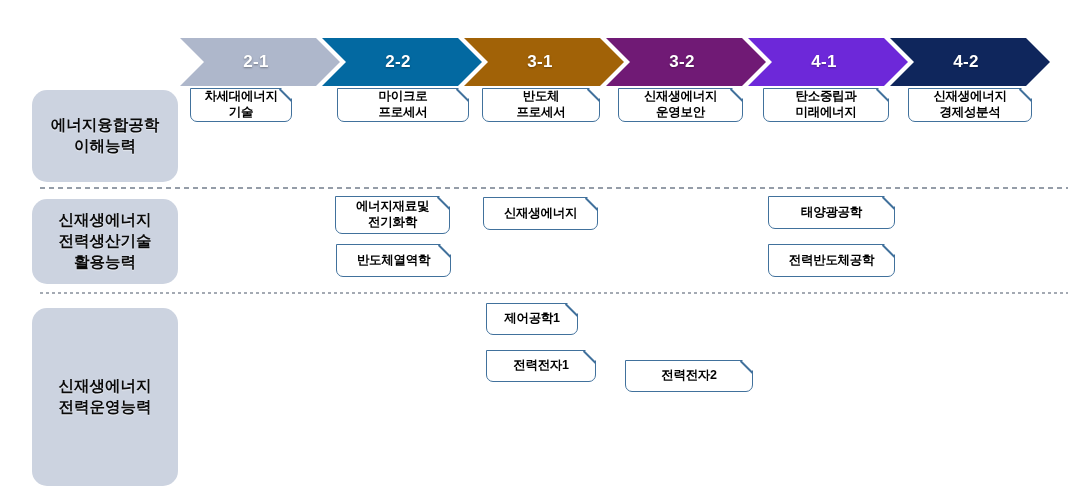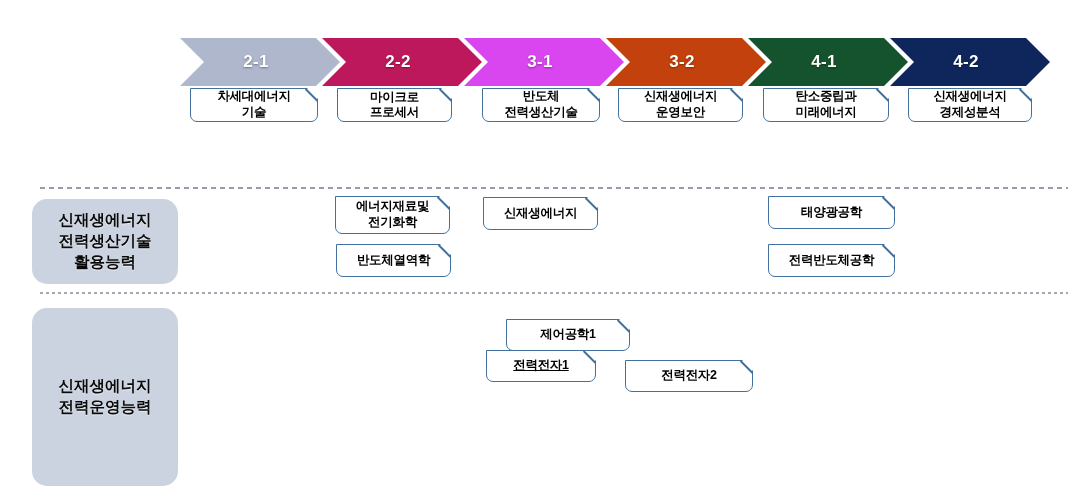--- a/index.html
+++ b/index.html
@@ -90,61 +90,65 @@
 </style>
 </head>
 <body>
 
 <div class="canvas">
 
   <div class="chevron-bar">
     <div class="chevron" style="background-color: rgb(174, 183, 203);">
       <span class="sem-label">2-1</span>
     </div>
-    <div class="chevron" style="background-color: #be185d;">
+    <div class="chevron" style="background-color: #0369a1;">
       <span class="sem-label">2-2</span>
     </div>
-    <div class="chevron" style="background-color: #d946ef;">
+    <div class="chevron" style="background-color: #a16207;">
       <span class="sem-label">3-1</span>
     </div>
-    <div class="chevron" style="background-color: #c2410c;">
+    <div class="chevron" style="background-color: #701a75;">
       <span class="sem-label">3-2</span>
     </div>
-    <div class="chevron" style="background-color: #14532d;">
+    <div class="chevron" style="background-color: #6d28d9;">
       <span class="sem-label">4-1</span>
     </div>
     <div class="chevron" style="background-color: rgb(15, 38, 92);">
       <span class="sem-label">4-2</span>
     </div>
   </div>
 
+  <div class="capability cap-1" style="background-color: rgb(204, 211, 224);">
+    <span class="cap-label">에너지융합공학
+이해능력</span>
+  </div>
   <div class="capability cap-2" style="background-color: rgb(204, 211, 224);">
     <span class="cap-label">신재생에너지
 전력생산기술
 활용능력</span>
   </div>
   <div class="capability cap-3" style="background-color: rgb(204, 211, 224);">
     <span class="cap-label">신재생에너지
 전력운영능력</span>
   </div>
 
   <div class="divider divider-1"></div>
   <div class="divider divider-2"></div>
 
-  <div class="course" style="left:190px;top:88px;width:128px;height:34px;">
+  <div class="course" style="left:190px;top:88px;width:102px;height:34px;">
     <span class="course-label">차세대에너지
 기술</span>
   </div>
-  <div class="course" style="left:337px;top:88px;width:115px;height:34px;align-items:flex-end;">
+  <div class="course" style="left:337px;top:88px;width:132px;height:34px;">
     <span class="course-label">마이크로
 프로세서</span>
   </div>
   <div class="course" style="left:482px;top:88px;width:118px;height:34px;">
     <span class="course-label">반도체
-전력생산기술</span>
+프로세서</span>
   </div>
   <div class="course" style="left:618px;top:88px;width:125px;height:34px;">
     <span class="course-label">신재생에너지
 운영보안</span>
   </div>
   <div class="course" style="left:763px;top:88px;width:126px;height:34px;">
     <span class="course-label">탄소중립과
 미래에너지</span>
   </div>
   <div class="course" style="left:908px;top:88px;width:124px;height:34px;">
@@ -162,23 +166,23 @@
   <div class="course" style="left:483px;top:197px;width:115px;height:33px;">
     <span class="course-label">신재생에너지</span>
   </div>
   <div class="course" style="left:768px;top:244px;width:127px;height:33px;">
     <span class="course-label">전력반도체공학</span>
   </div>
   <div class="course" style="left:768px;top:196px;width:127px;height:33px;">
     <span class="course-label">태양광공학</span>
   </div>
 
-  <div class="course" style="left:486px;top:319px;width:124px;height:32px;margin-left:20px;">
+  <div class="course" style="left:486px;top:303px;width:92px;height:32px;">
     <span class="course-label">제어공학1</span>
   </div>
-  <div class="course" style="left:486px;top:350px;width:110px;height:32px;text-decoration:underline;">
+  <div class="course" style="left:486px;top:350px;width:110px;height:32px;">
     <span class="course-label">전력전자1</span>
   </div>
   <div class="course" style="left:625px;top:360px;width:128px;height:32px;">
     <span class="course-label">전력전자2</span>
   </div>
 
 </div>
 
 </body></html>

